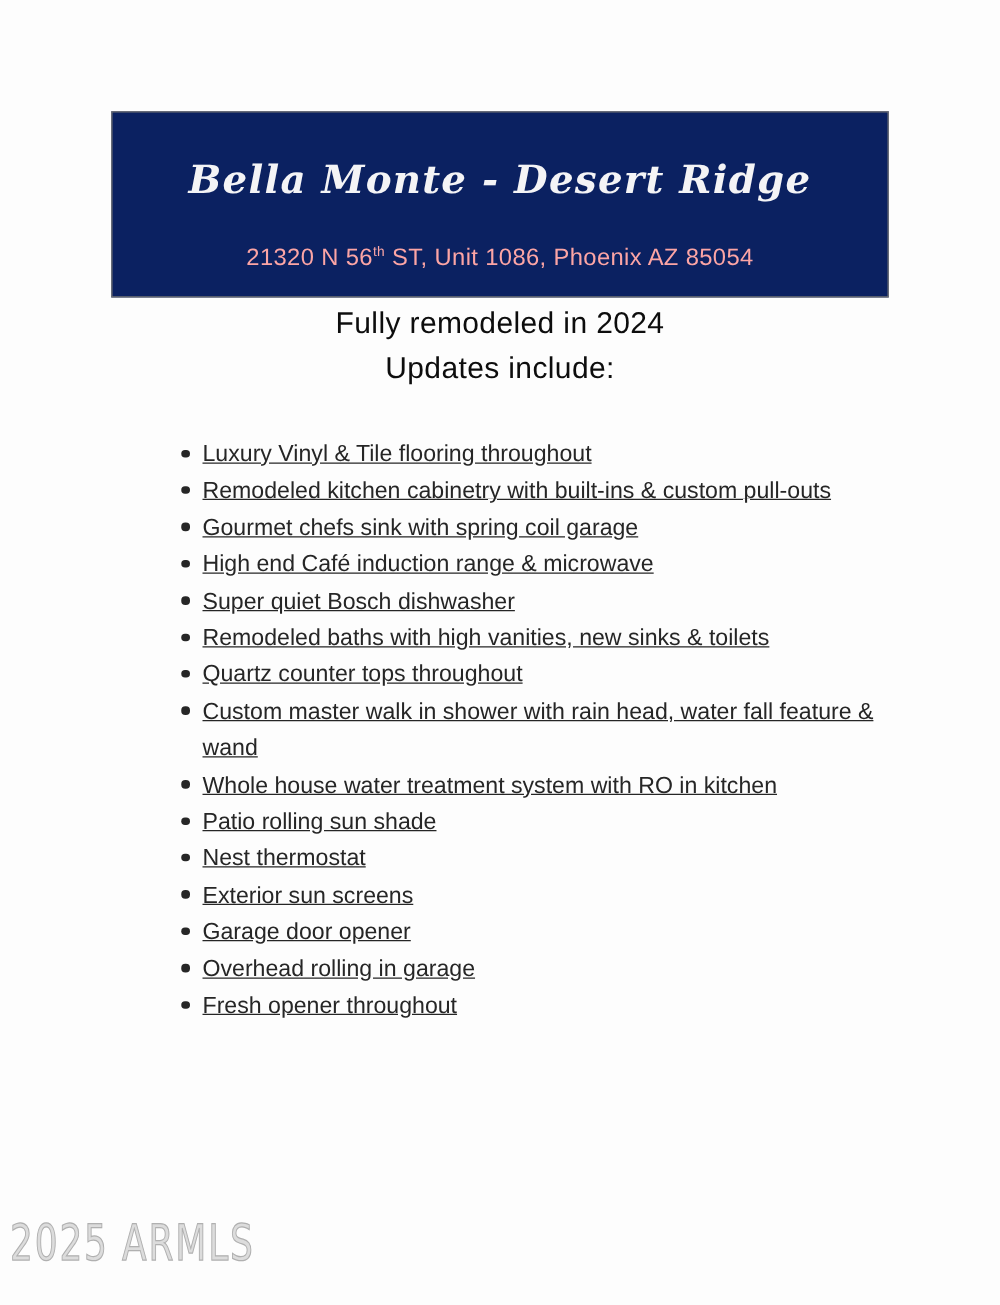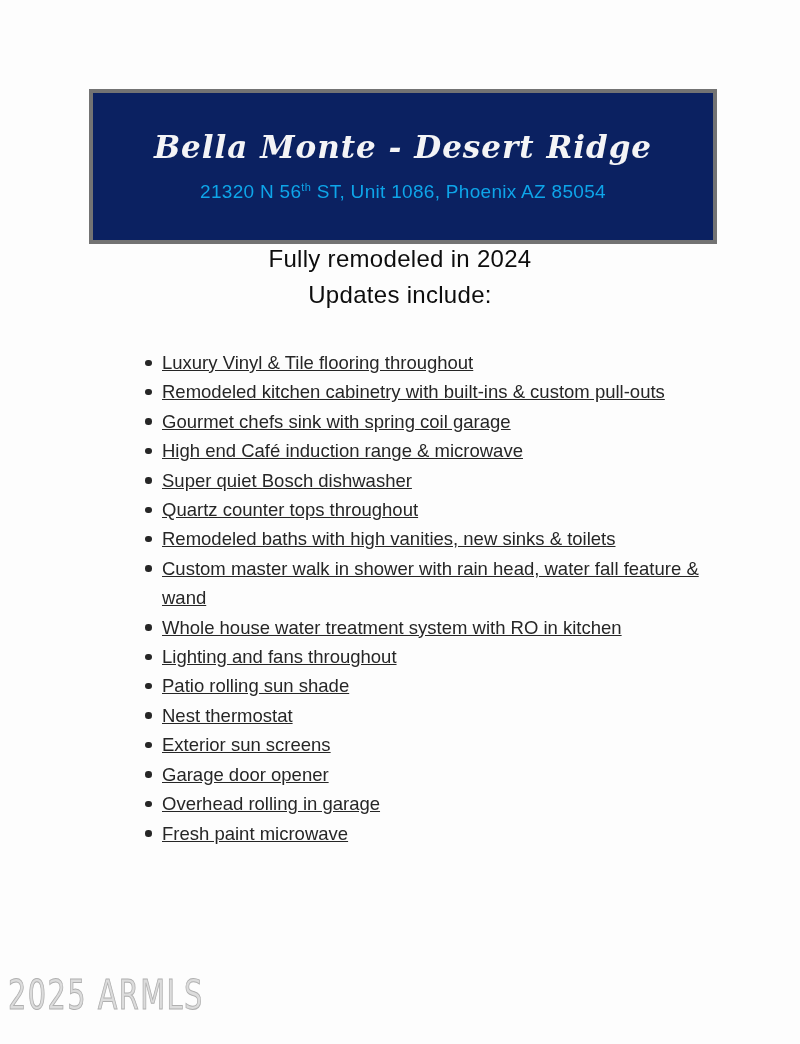--- a/index.html
+++ b/index.html
@@ -17,38 +17,38 @@
   }
 
   
   .header-box {
     position: absolute;
     left: 89px;
     top: 89px;
     width: 620px;
     height: 147px;
     background: #0b2161;
-    border: 4px solid #737373;
+    border: 1px solid #737373;
     text-align: center;
     color: #ffffff;
   }
   .community-name {
     margin-top: 36px;
     font-family: "DejaVu Serif", serif;
     font-style: italic;
     font-weight: bold;
     font-size: 31px;
     letter-spacing: 1px;
     color: #f4f4f6;
   }
   .address-line {
-    margin-top: 16px;
+    margin-top: 34px;
     font-size: 19px;
     letter-spacing: 0.3px;
-    color: #0ea5e9;
+    color: #fca5a5;
   }
   .address-line sup {
     font-size: 11px;
     vertical-align: super;
   }
 
   
   .headline {
     position: absolute;
     left: 0;
@@ -133,29 +133,28 @@
     <div>Fully remodeled in 2024</div>
     <div>Updates include:</div>
   </div>
 
   <ul class="updates-list">
     <li>Luxury Vinyl &amp; Tile flooring throughout</li>
     <li>Remodeled kitchen cabinetry with built-ins &amp; custom pull-outs</li>
     <li>Gourmet chefs sink with spring coil garage</li>
     <li>High end Café induction range &amp; microwave</li>
     <li>Super quiet Bosch dishwasher</li>
+    <li>Remodeled baths with high vanities, new sinks &amp; toilets</li>
     <li>Quartz counter tops throughout</li>
-    <li>Remodeled baths with high vanities, new sinks &amp; toilets</li>
     <li>Custom master walk in shower with rain head, water fall feature &amp; wand</li>
     <li>Whole house water treatment system with RO in kitchen</li>
-    <li>Lighting and fans throughout</li>
     <li>Patio rolling sun shade</li>
     <li>Nest thermostat</li>
     <li>Exterior sun screens</li>
     <li>Garage door opener</li>
     <li>Overhead rolling in garage</li>
-    <li>Fresh paint microwave</li>
+    <li>Fresh opener throughout</li>
   </ul>
 
 
   <div class="watermark">2025 ARMLS</div>
 
 </div>
 
 </body></html>

